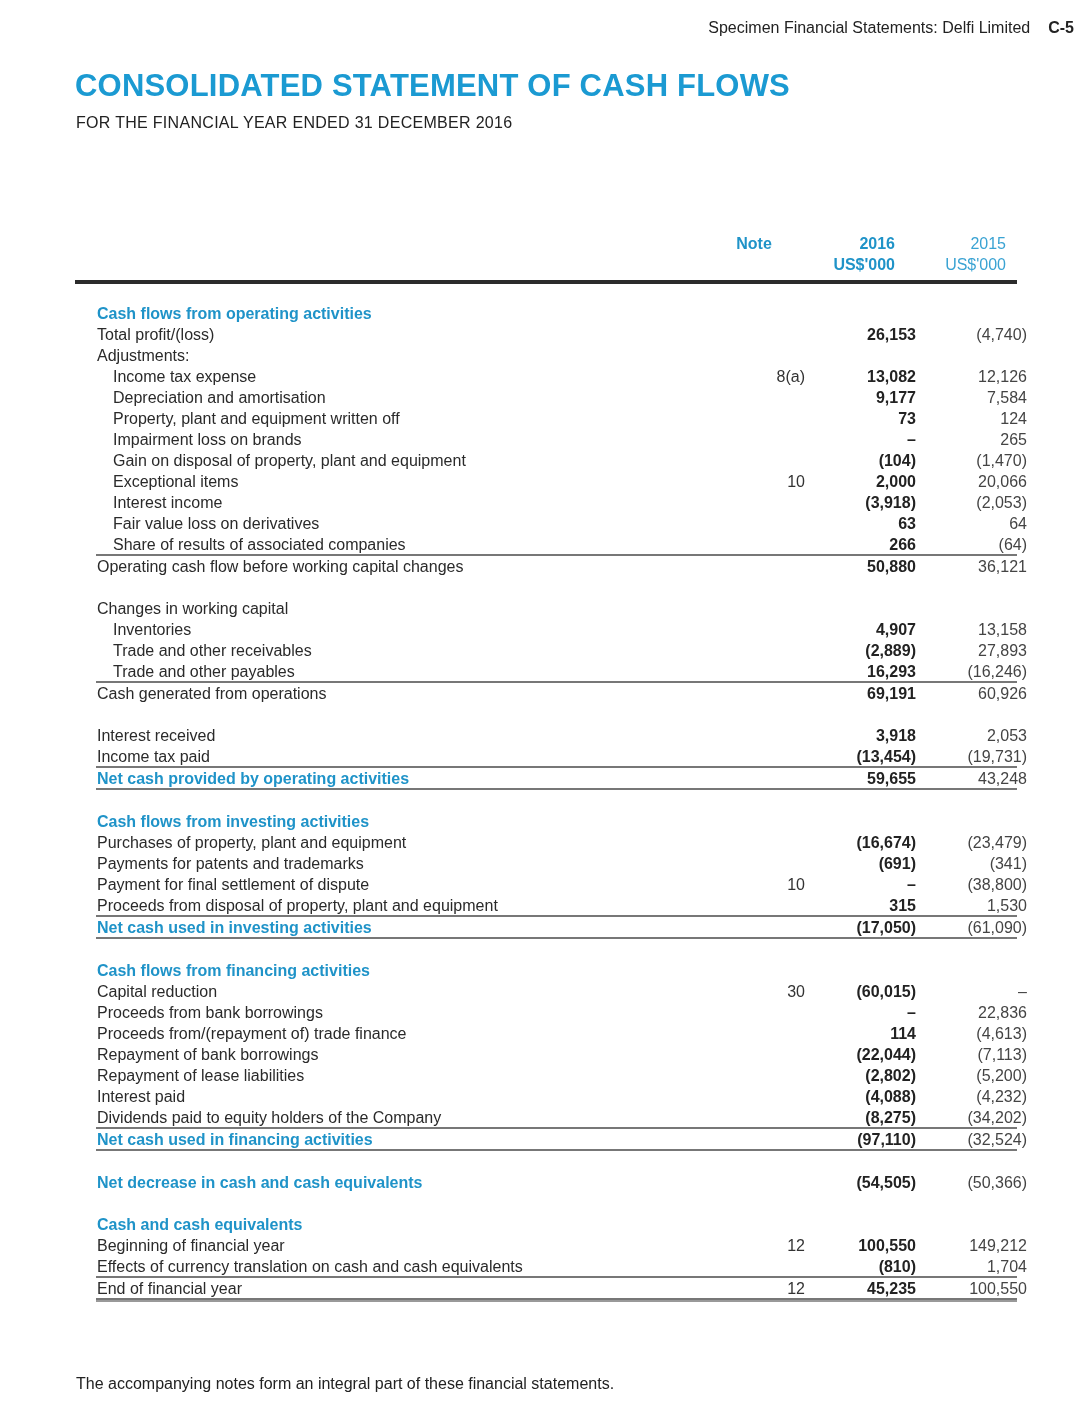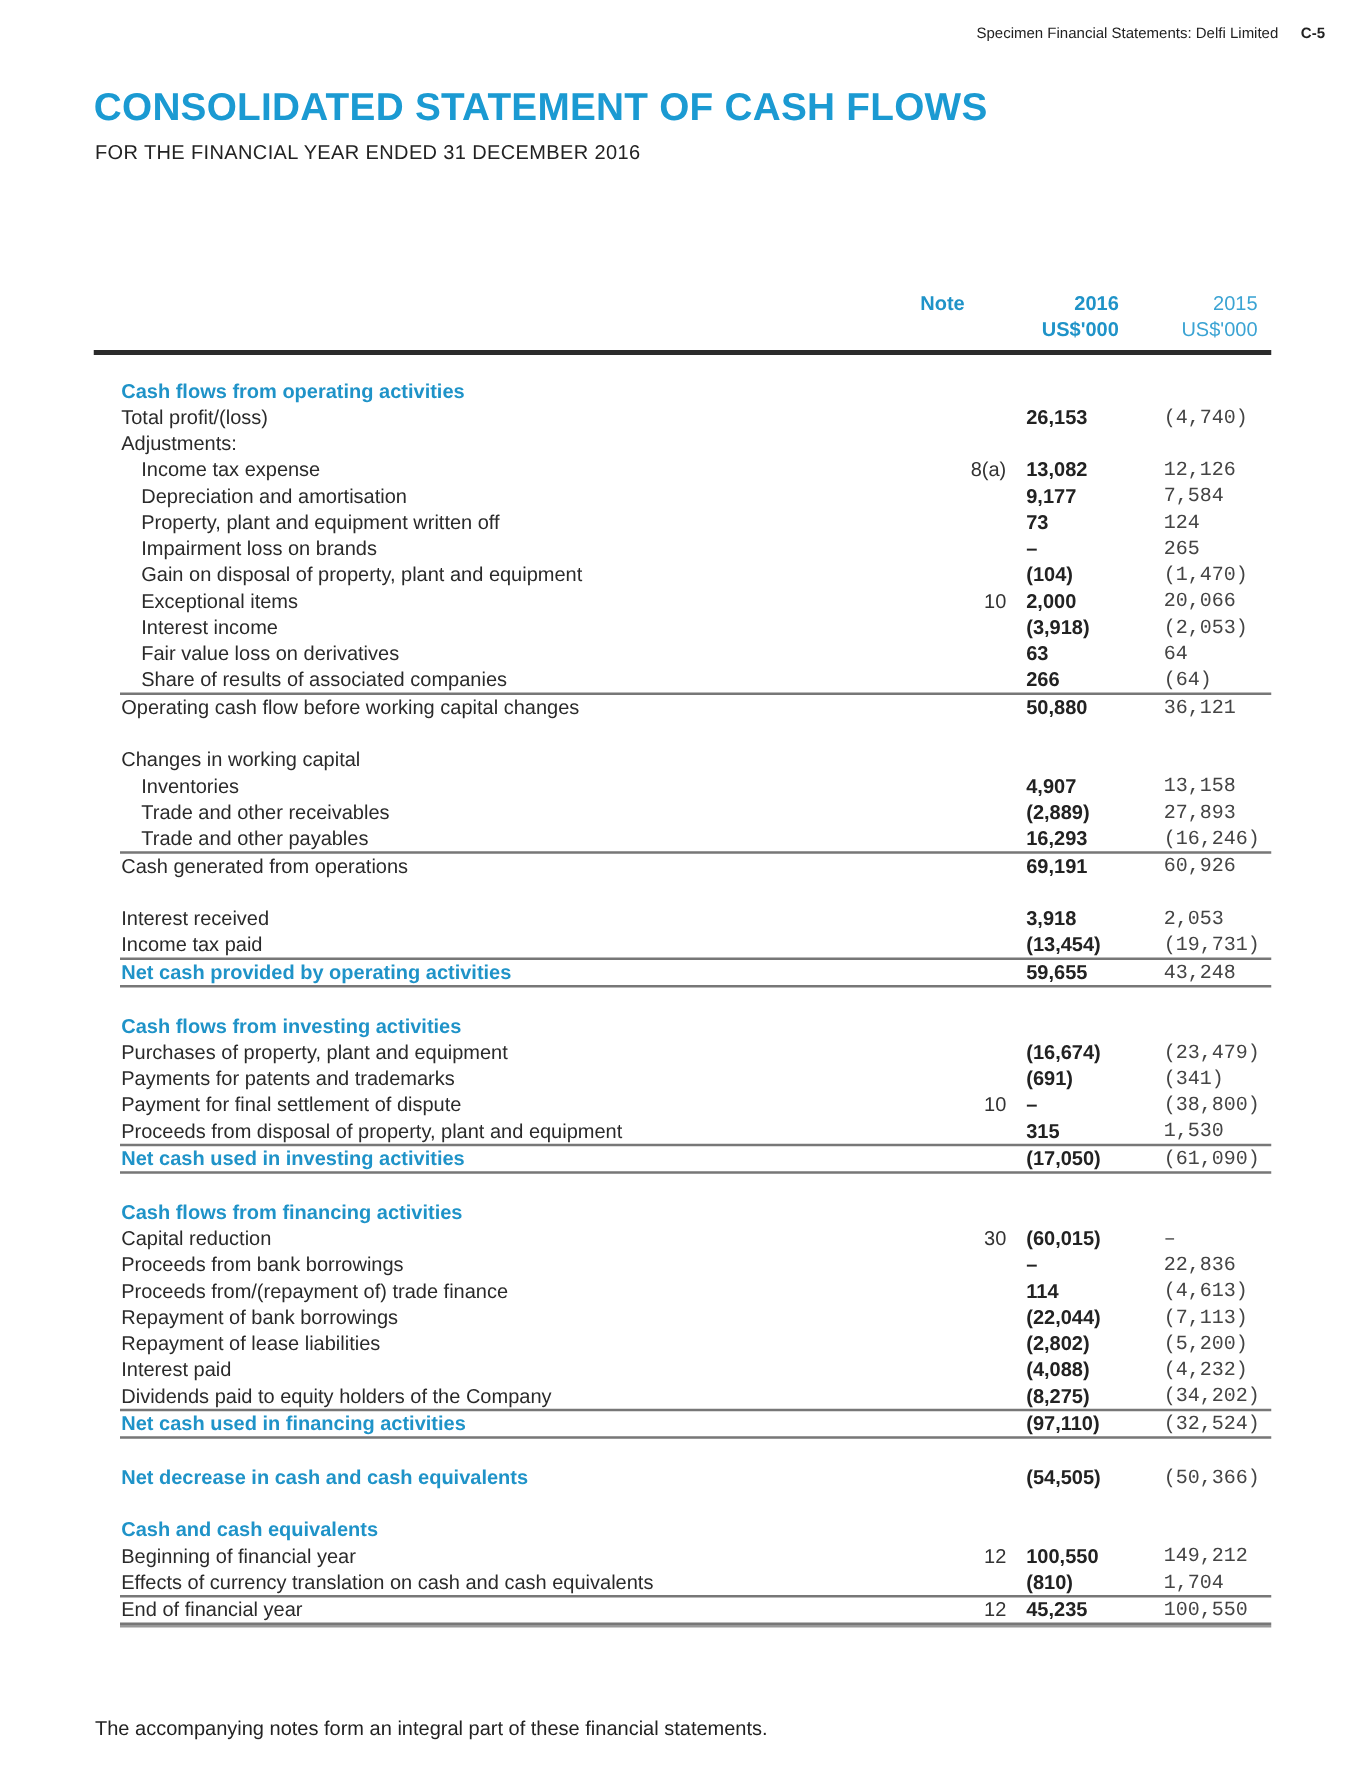--- a/index.html
+++ b/index.html
@@ -2,22 +2,22 @@
 <html><head>
 <meta charset="utf-8">
 <style>
   html, body { margin: 0; padding: 0; background: #ffffff; }
   body {
     width: 1080px; height: 1425px; position: relative; overflow: hidden;
     font-family: "Liberation Sans", "DejaVu Sans", sans-serif;
     color: #2a2a2a;
   }
   .running-head {
-    position: absolute; top: 19px; right: 20px;
-    font-size: 12px; color: #222; white-space: nowrap;
+    position: absolute; top: 19px; right: 6px;
+    font-size: 16px; color: #222; white-space: nowrap;
   }
   .running-head .page-no { font-weight: bold; margin-left: 18px; }
   .title {
     position: absolute; left: 75px; top: 68px;
     font-size: 31px; font-weight: bold; color: #1b9ad2; letter-spacing: 0.2px;
   }
   .subtitle {
     position: absolute; left: 76px; top: 114px;
     font-size: 16px; color: #222; letter-spacing: 0.3px;
   }
@@ -32,22 +32,22 @@
   }
   .stmt {
     position: absolute; left: 75px; top: 303px; width: 942px;
   }
   .row {
     position: relative; height: 21px; line-height: 21px; font-size: 16px; margin-left: 21px;
   }
   .row .lbl { position: absolute; left: 1px; white-space: nowrap; }
   .row.indent .lbl { left: 17px; }
   .row .note { position: absolute; left: 649px; width: 60px; text-align: right; color: #333; }
-  .row .v16 { position: absolute; left: 725px; width: 95px; font-weight: bold; color: #222; }
-  .row .v15 { position: absolute; left: 835px; width: 96px; color: #444; font-family: Liberation Mono, monospace; }
+  .row .v16 { position: absolute; left: 725px; width: 95px; text-align: right; font-weight: bold; color: #222; }
+  .row .v15 { position: absolute; left: 835px; width: 96px; text-align: right; color: #444; }
   .row.heading .lbl { color: #1f93c8; font-weight: bold; }
   .row.total-blue .lbl { color: #1f93c8; font-weight: bold; }
   .row.rule-bottom { border-bottom: 2px solid #777; }
   .row.double-bottom::after {
     content: ""; position: absolute; left: 0; right: 0; bottom: -4px; height: 2px; background: #999;
   }
   .gap { height: 21px; }
   .footer {
     position: absolute; left: 76px; top: 1375px; font-size: 16px; color: #222;
   }

